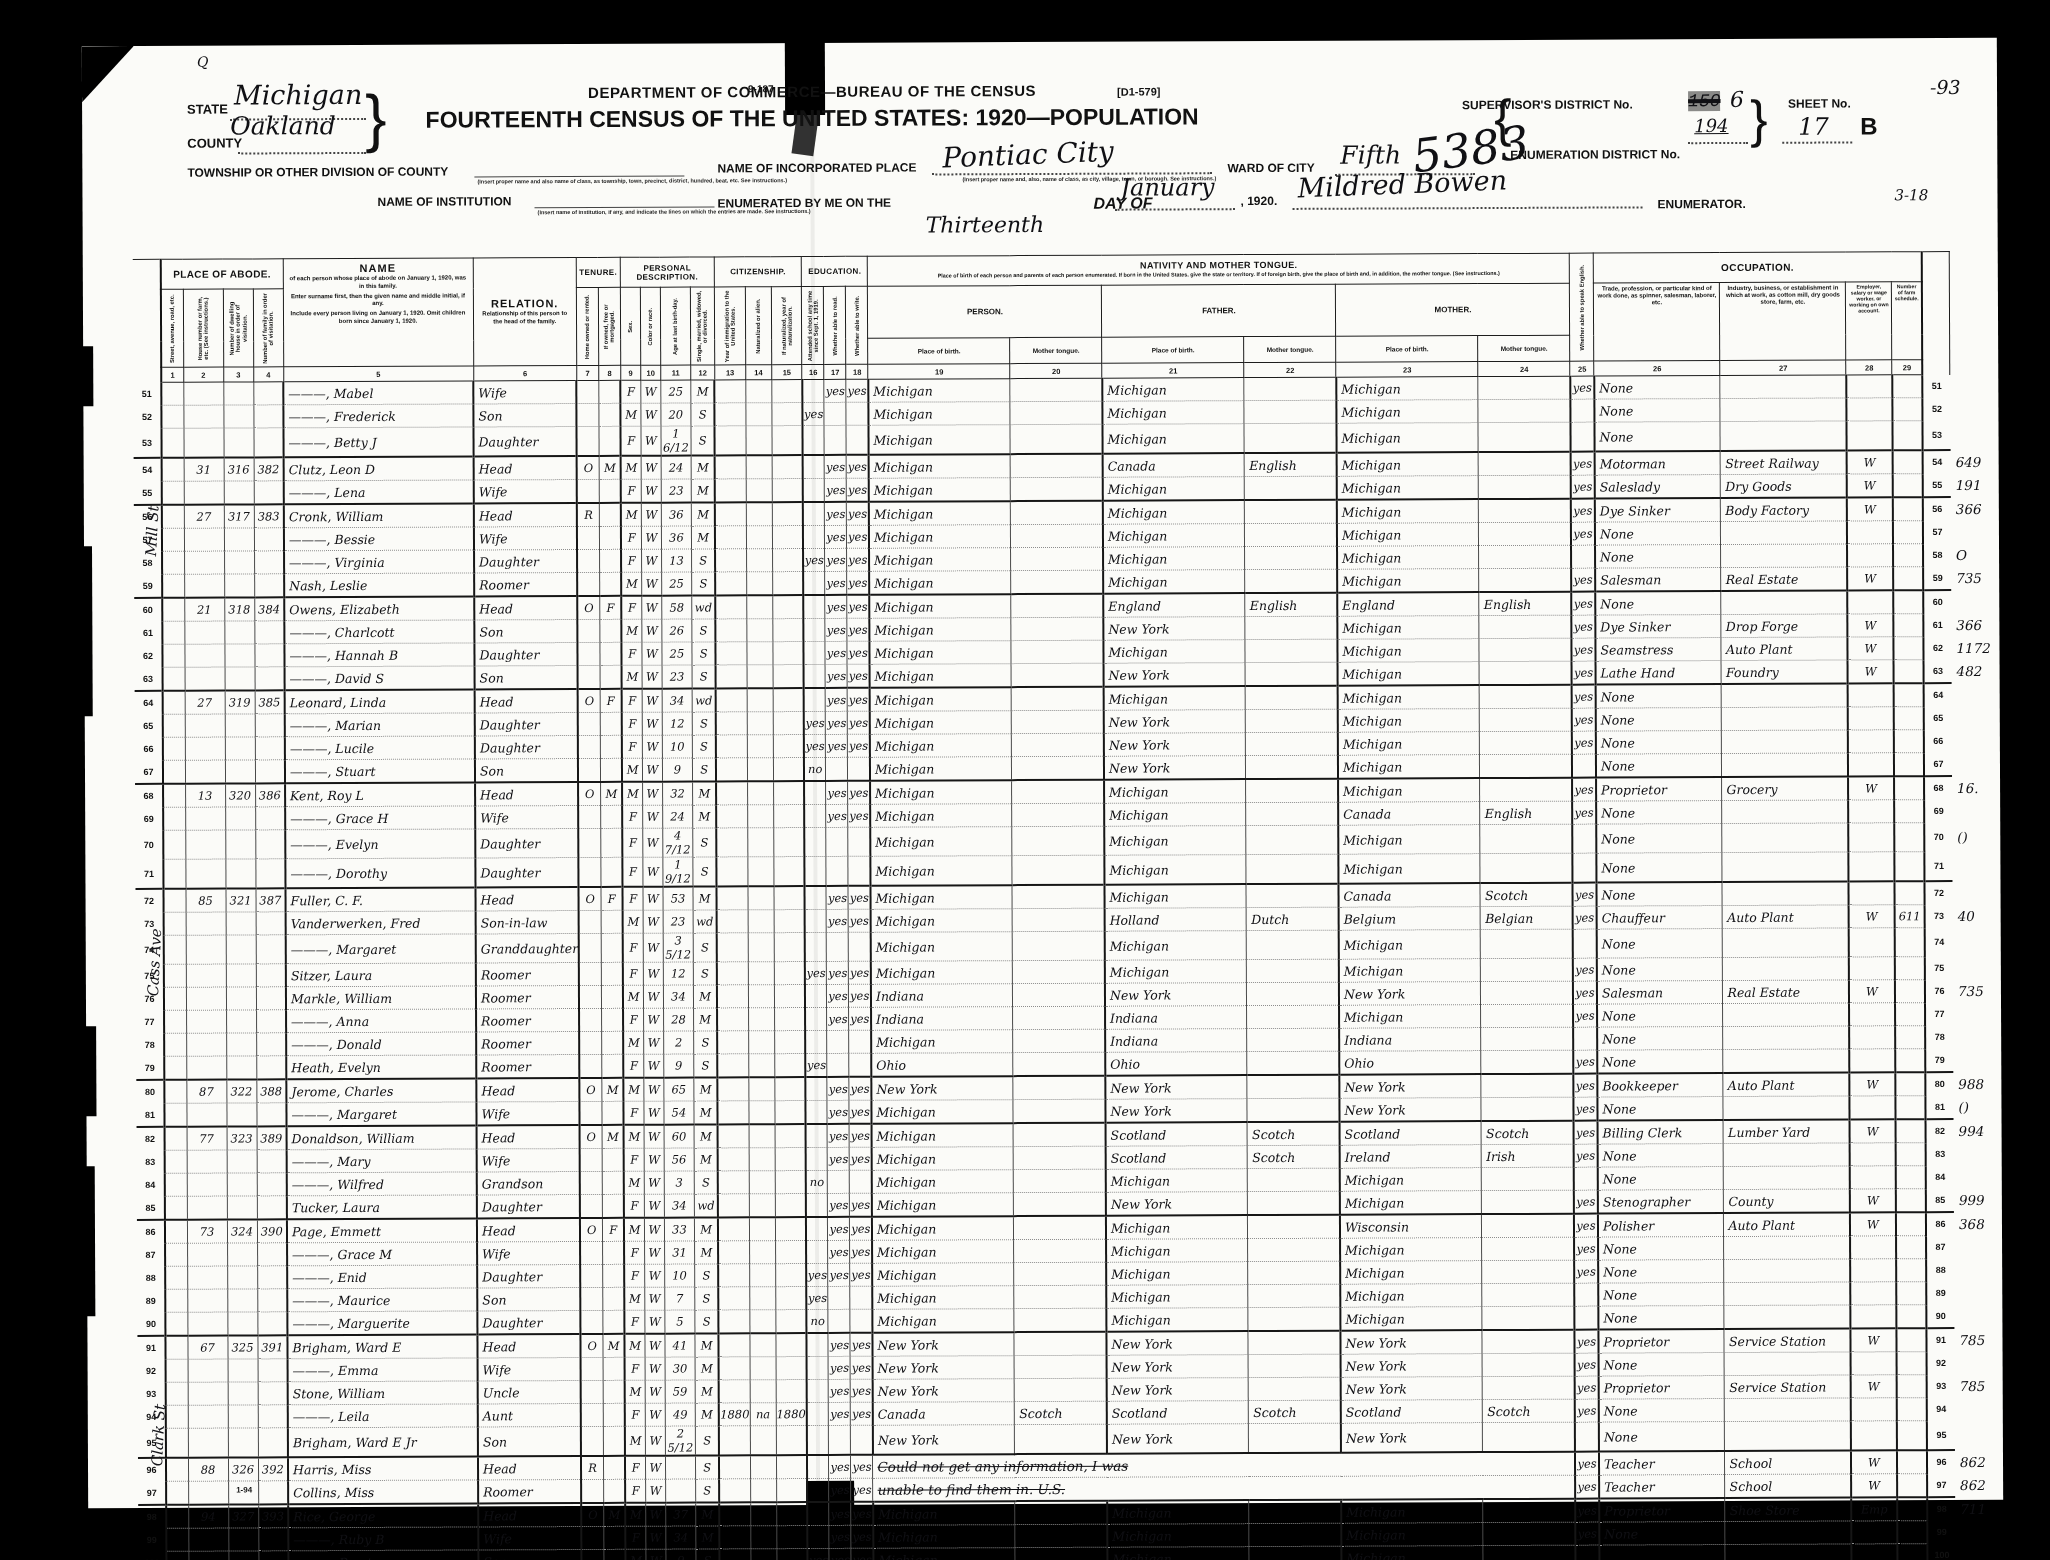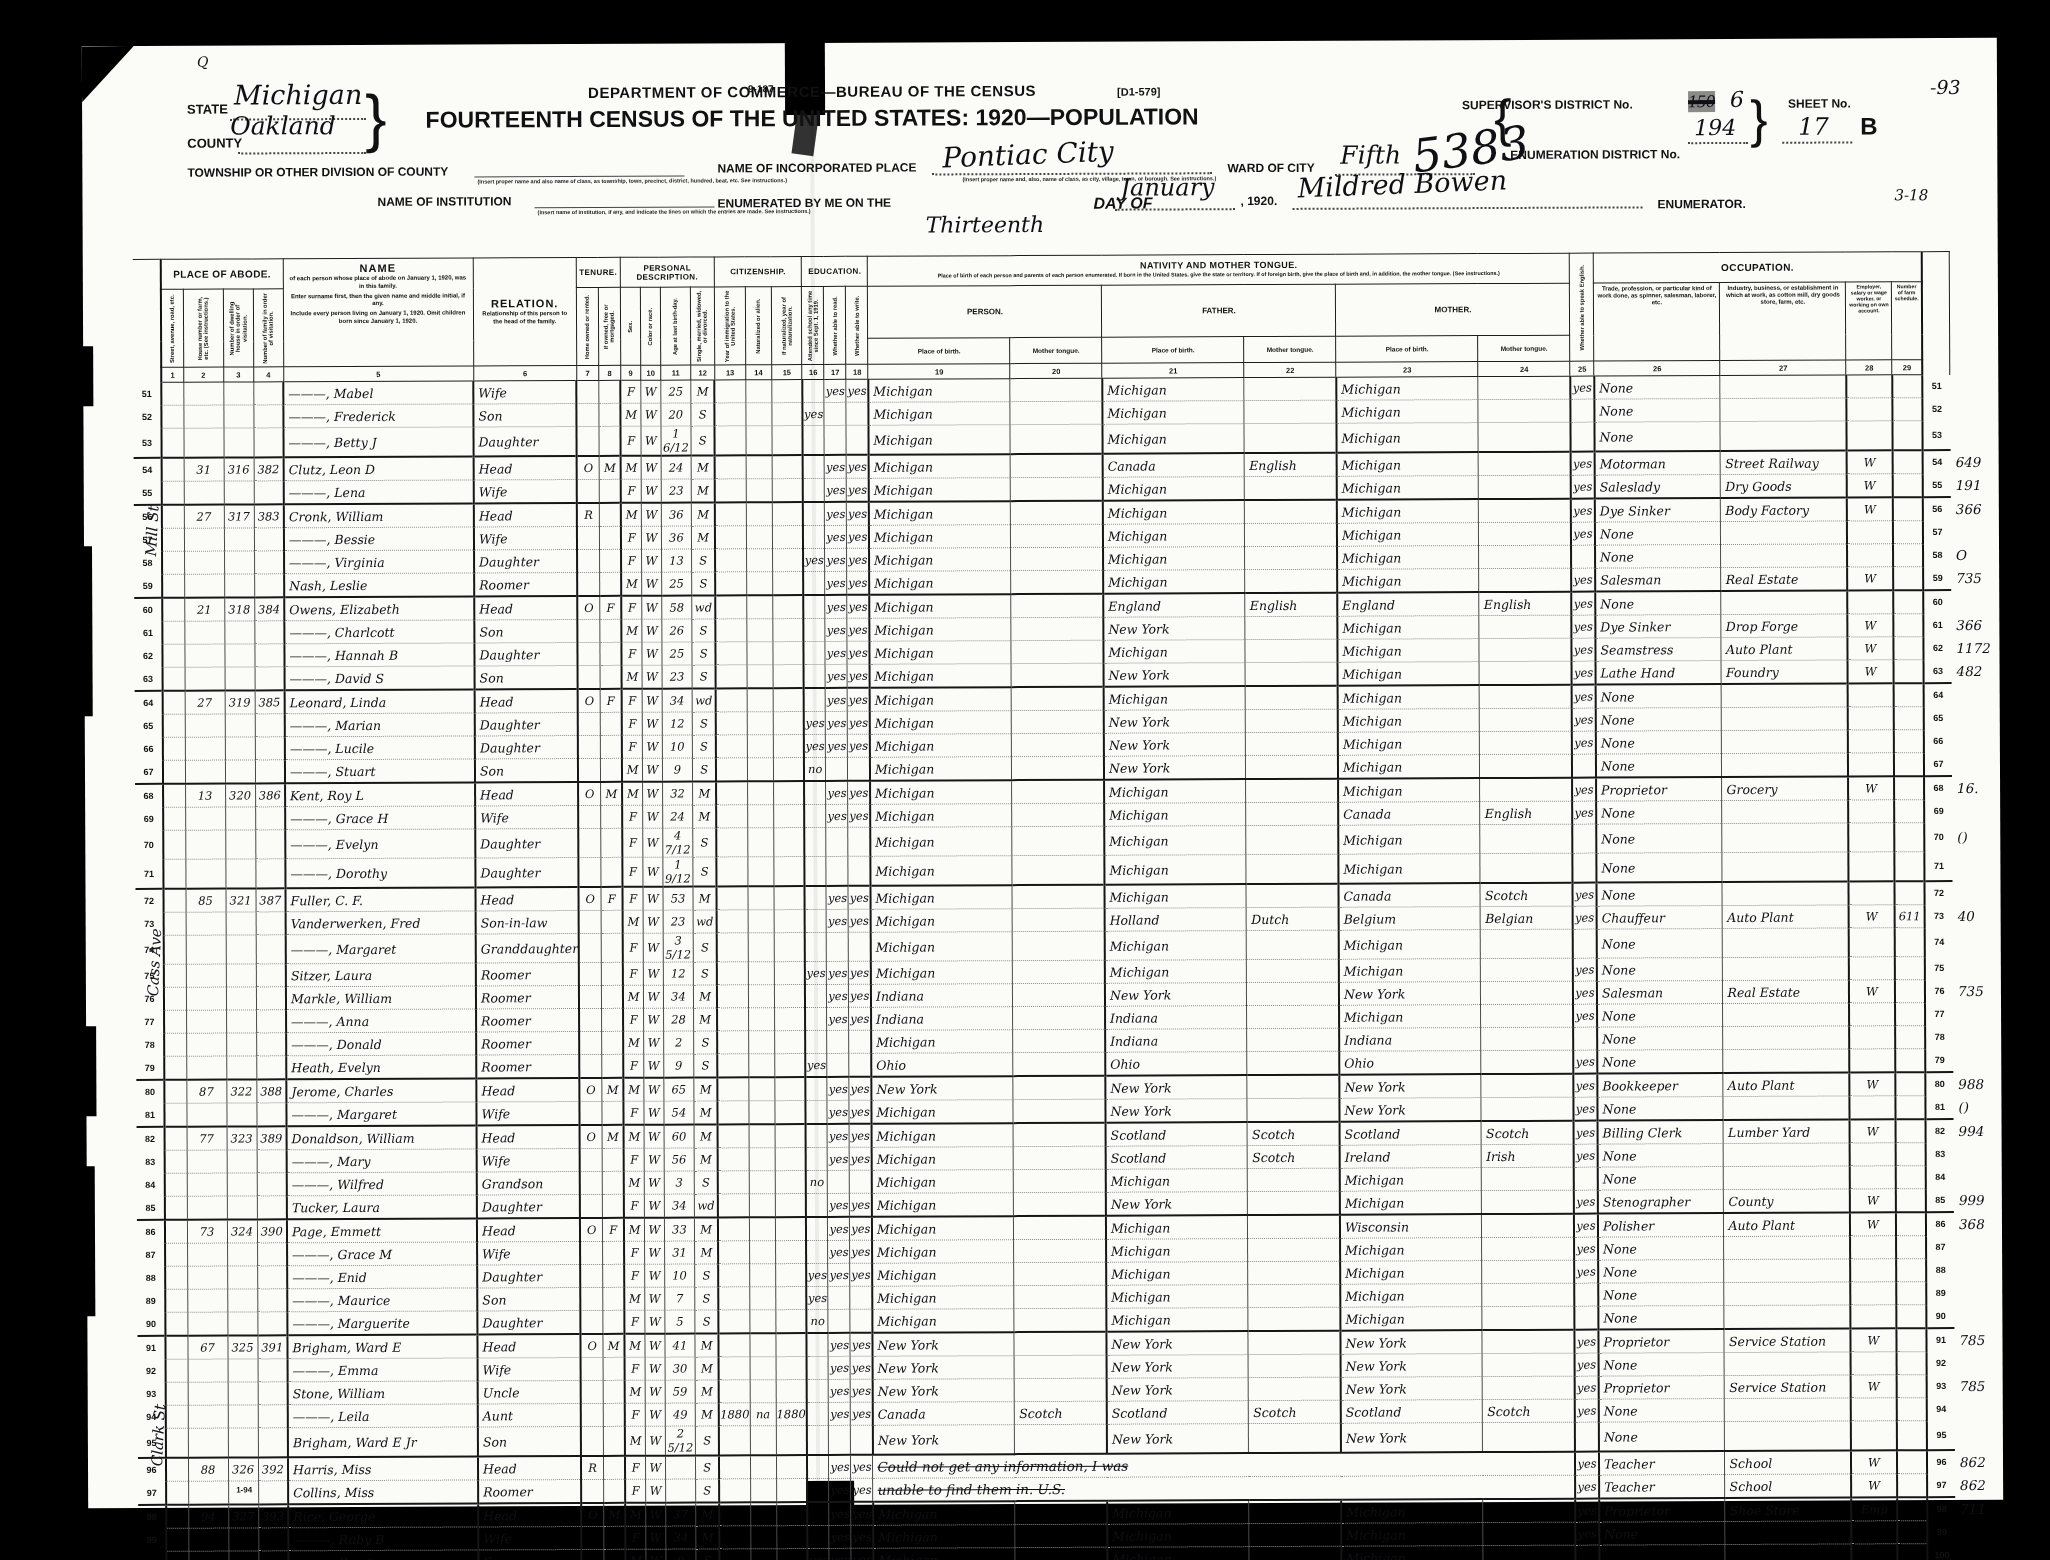--- a/index.html
+++ b/index.html
@@ -11,21 +11,21 @@
                 clip-path:polygon(0 0,100% 0,0 100%);}
   .blob{position:absolute;background:#000;}
   .fold{position:absolute;left:728px;top:0;width:4px;height:100%;background:rgba(0,0,0,0.06);}
   .lbl{position:absolute;font-weight:bold;white-space:nowrap;}
   .fine{position:absolute;font-size:5.5px;font-weight:bold;white-space:nowrap;color:#222;}
   .hwrit{position:absolute;font-family:"DejaVu Serif","Liberation Serif",serif;font-style:italic;
          color:#101014;white-space:nowrap;}
   .dotline{position:absolute;border-bottom:2px dotted #444;height:1px;}
   .brace{position:absolute;font-weight:normal;color:#111;}
   .struck{text-decoration:line-through;text-decoration-thickness:4px;background:rgba(0,0,0,.45);
-          font-family:Liberation Serif, serif;font-style:italic;}
+          font-family:Liberation Mono, monospace;font-style:italic;}
   table{border-collapse:collapse;table-layout:fixed;position:absolute;left:50px;top:213px;}
   th,td{padding:0;overflow:visible;}
   thead th{border:1px solid #1d1d1d;vertical-align:middle;text-align:center;}
   .grp{font-size:10px;font-weight:bold;letter-spacing:.4px;}
   .vwrap{position:relative;width:100%;height:100%;}
   .vtxt{position:absolute;left:50%;top:50%;transform:translate(-50%,-50%) rotate(-90deg);
         font-size:5.8px;font-weight:bold;width:72px;line-height:1.08;text-align:center;}
   .v25 .vtxt{width:100px;}
   .sub{font-size:8px;font-weight:bold;}
   .sub2{font-size:6.5px;font-weight:bold;}
@@ -91,21 +91,21 @@
   <div class="lbl" style="left:1145px;top:120px;font-size:12px;">WARD OF CITY</div>
   <div class="dotline" style="left:1253px;top:132px;width:140px;"></div>
   <div class="hwrit" style="left:1258px;top:100px;font-size:25px;">Fifth</div>
   <div class="hwrit scrawl-big" style="left:1330px;top:82px;">5383</div>
 
   <div class="brace" style="left:1412px;top:48px;font-size:52px;">{</div>
   <div class="lbl" style="left:1380px;top:58px;font-size:12px;">SUPERVISOR'S DISTRICT No.</div>
   <span class="hwrit struck" style="left:1606px;top:52px;font-size:18px;">150</span>
   <div class="hwrit" style="left:1648px;top:48px;font-size:22px;">6</div>
   <div class="lbl" style="left:1428px;top:88px;font-size:12px;margin-top:20px;">ENUMERATION DISTRICT No.</div>
-  <div class="hwrit" style="left:1612px;top:76px;font-size:22px;">194</div>
+  <div class="hwrit" style="left:1612px;top:76px;font-size:18px;text-decoration:underline;">194</div>
   <div class="dotline" style="left:1606px;top:102px;width:60px;"></div>
   <div class="brace" style="left:1668px;top:50px;font-size:52px;">}</div>
 
   <div class="lbl" style="left:1706px;top:58px;font-size:12px;">SHEET No.</div>
   <div class="hwrit" style="left:1716px;top:74px;font-size:24px;">17</div>
   <div class="dotline" style="left:1700px;top:102px;width:70px;"></div>
   <div class="lbl" style="left:1778px;top:74px;font-size:24px;">B</div>
   <div class="hwrit" style="left:1848px;top:38px;font-size:19px;">-93</div>
 
   <div class="lbl" style="left:295px;top:150px;font-size:12px;">NAME OF INSTITUTION</div>

